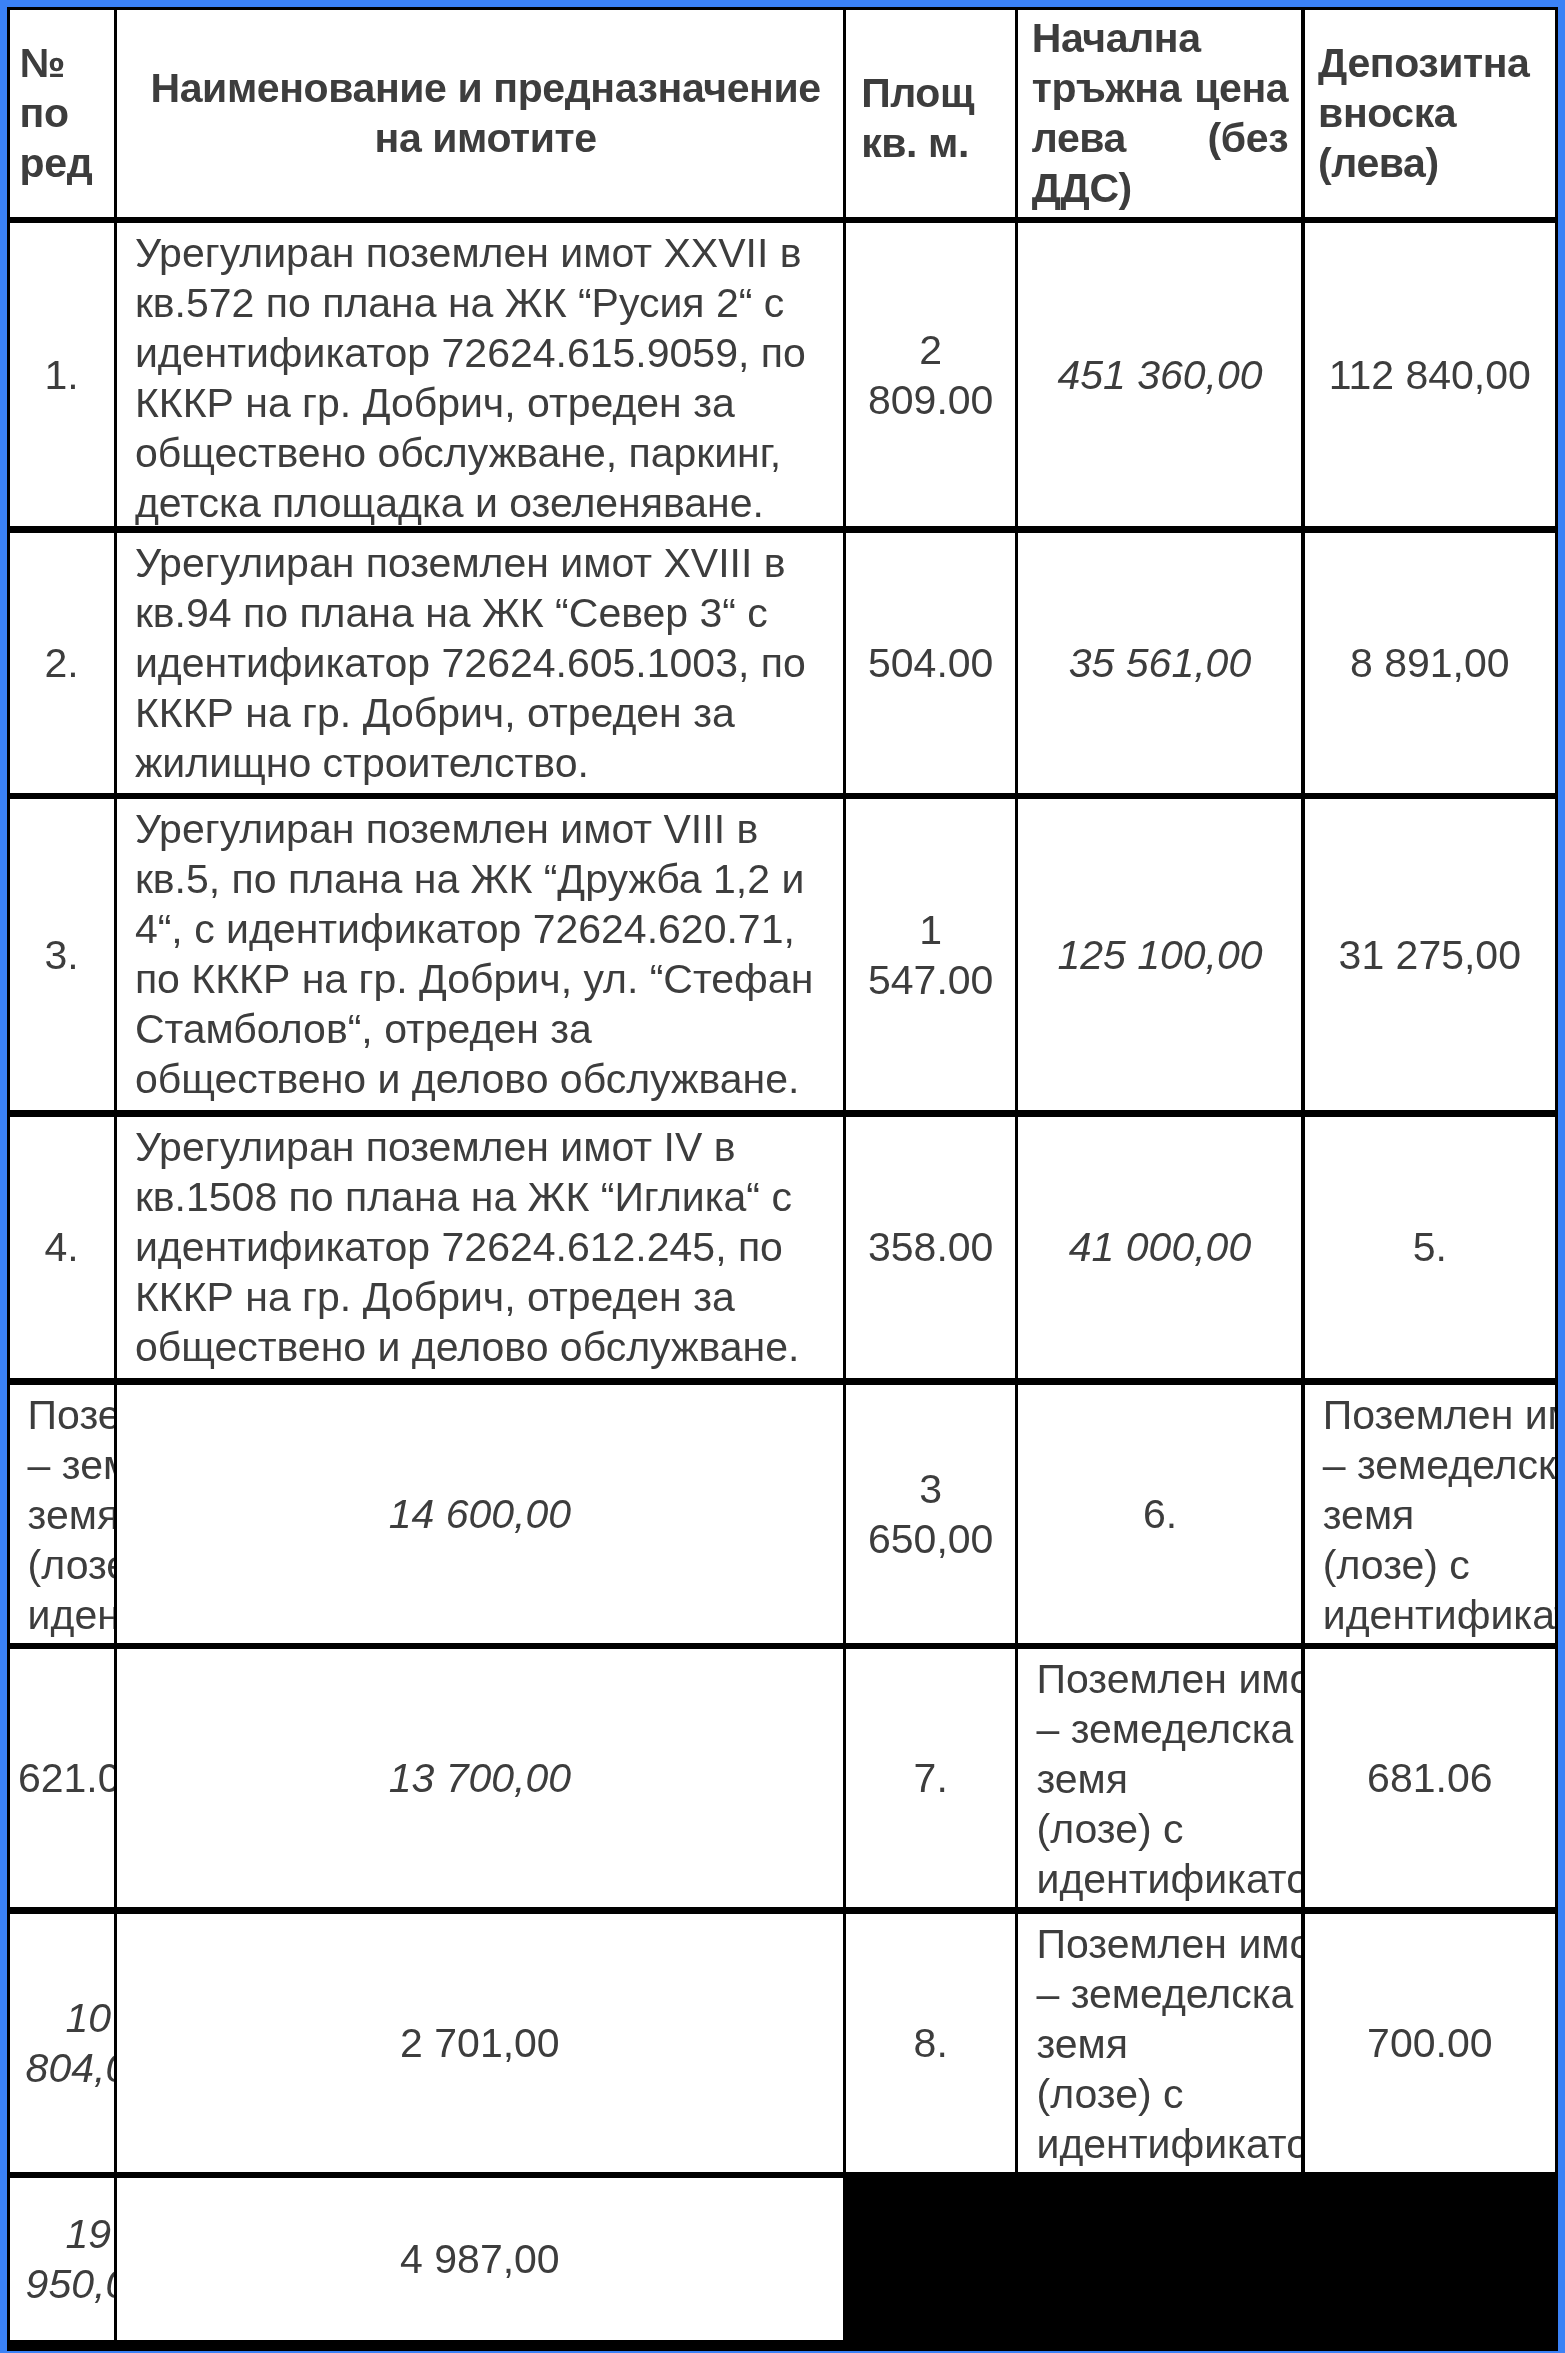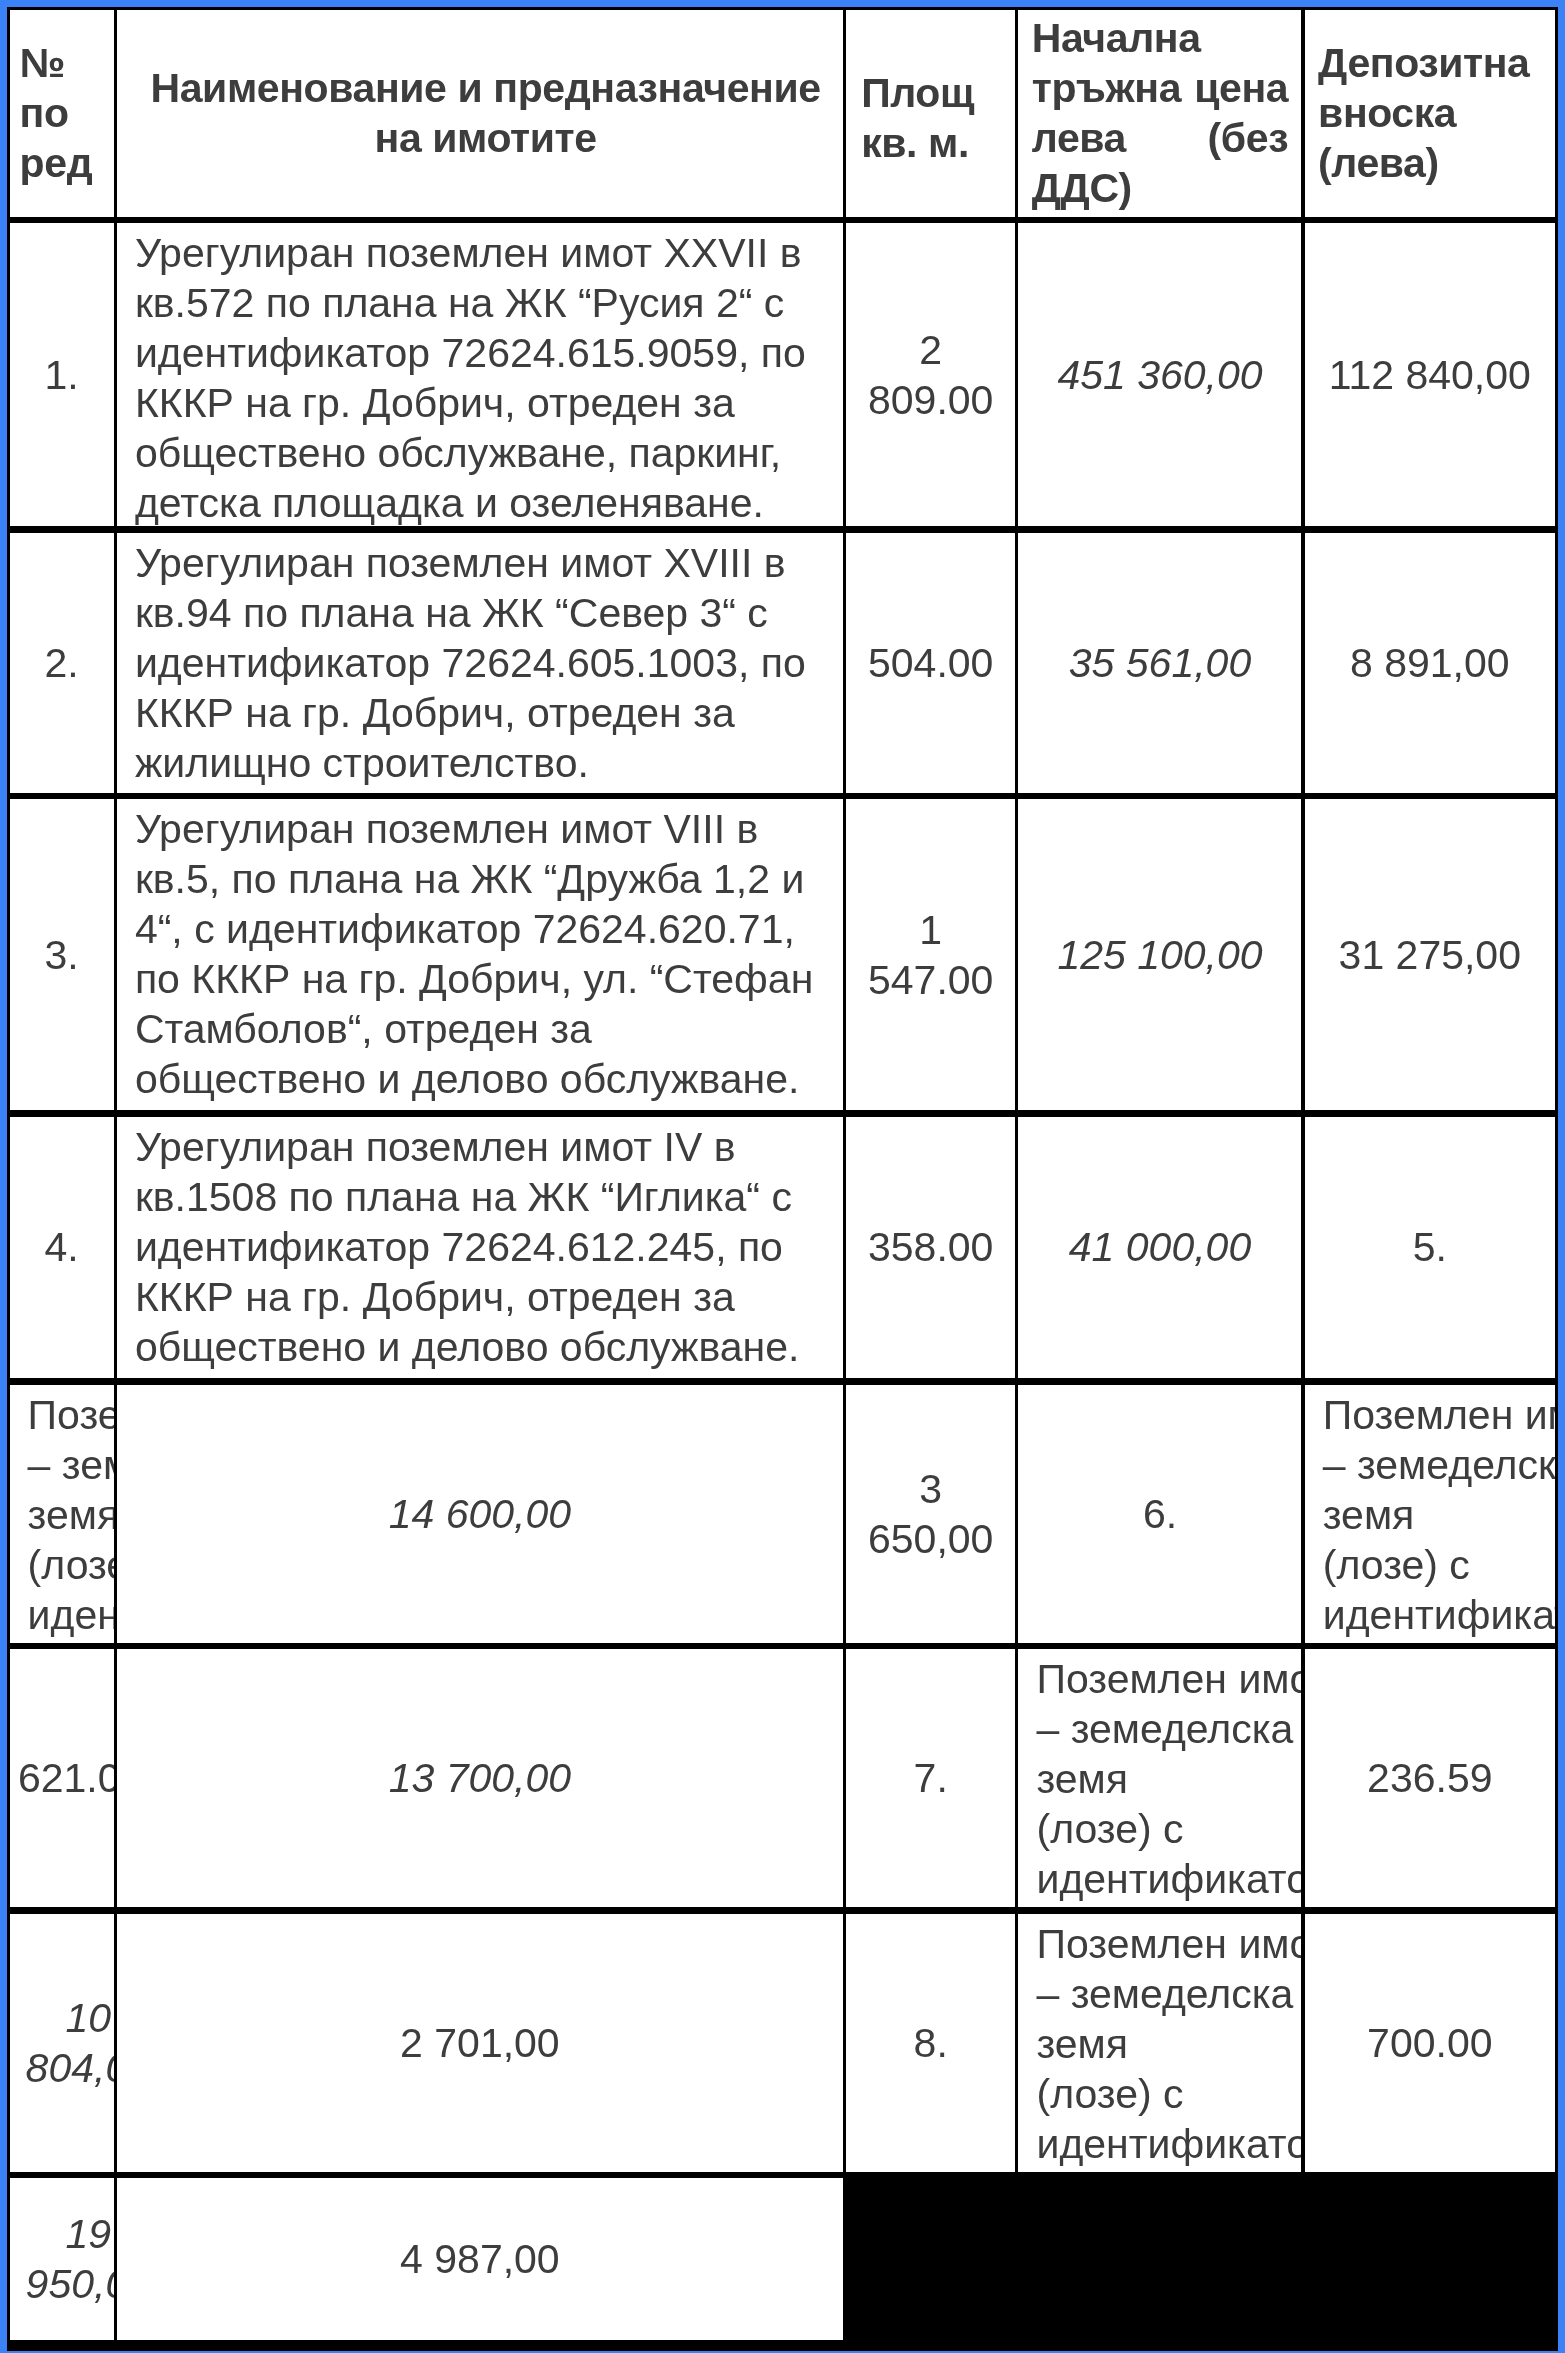--- a/index.html
+++ b/index.html
@@ -107,21 +107,21 @@
 Добрич, находящ се в местността
 „Гаази баба“.</div>
       <div class="cell body c3">621.00</div>
       <div class="cell body c4">13 700,00</div>
       <div class="cell body c1">7.</div>
       <div class="cell body c2">Поземлен имот – земеделска земя
 (лозе) с идентификатор
 72624.901.84, по КККР на град
 Добрич, находящ се в местността
 „Гаази баба“.</div>
-      <div class="cell body c3">236.59</div>
+      <div class="cell body c3">681.06</div>
       <div class="cell body c4">10 804,00</div>
       <div class="cell body c5">2 701,00</div>
       <div class="cell body c1">8.</div>
       <div class="cell body c2">Поземлен имот – земеделска земя
 (лозе) с идентификатор
 72624.903.7, по КККР на град</div>
       <div class="cell body c3">700.00</div>
       <div class="cell body c4">19 950,00</div>
       <div class="cell body c5">4 987,00</div>
     </div>

